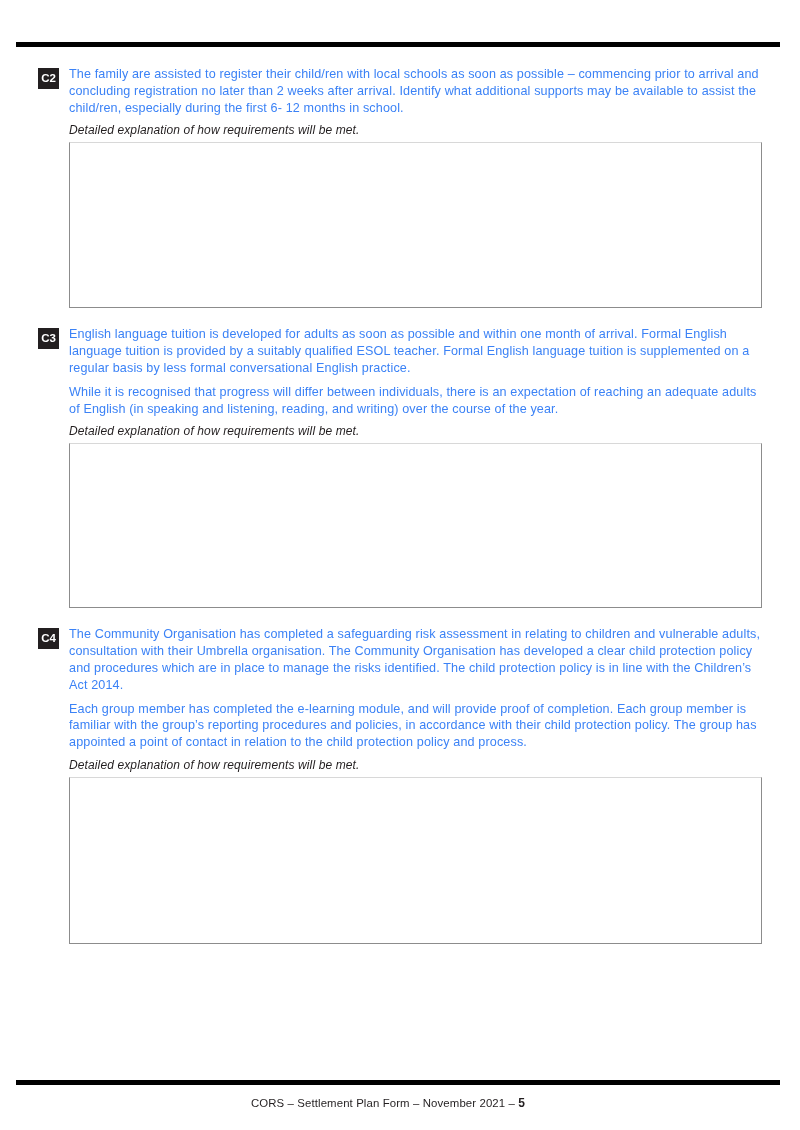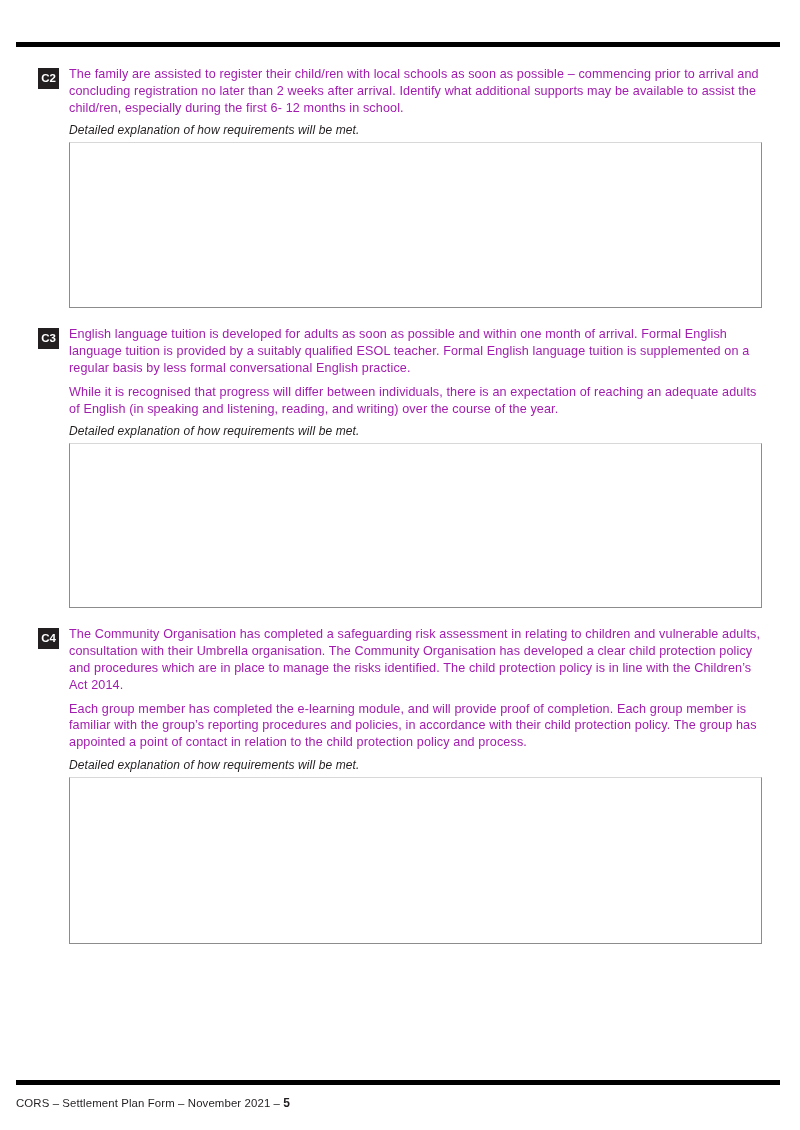--- a/index.html
+++ b/index.html
@@ -67,21 +67,21 @@
 
   .qbody {
     margin-left: 31px;
   }
 
   .qpara {
     margin: 0 0 7px 0;
     font-size: 12.6px;
     line-height: 16.8px;
     letter-spacing: 0.01em;
-    color: #a21caf;
+    color: #3b82f6;
   }
   .qpara:last-of-type { margin-bottom: 5px; }
 
   .caption {
     margin: 0 0 5px 0;
     font-size: 12px;
     font-style: italic;
     line-height: 14px;
     color: #231f20;
     letter-spacing: 0.01em;
@@ -102,21 +102,21 @@
     color: #231f20;
     resize: none;
   }
 
   
   .footer {
     position: absolute;
     left: 16px;
     top: 1096px;
     width: 744px;
-    text-align: left;
+    text-align: center;
     font-size: 11.4px;
     letter-spacing: 0.01em;
     color: #231f20;
     white-space: nowrap;
   }
   .footer .pageno {
     font-weight: 700;
     font-size: 12px;
   }
 </style>

